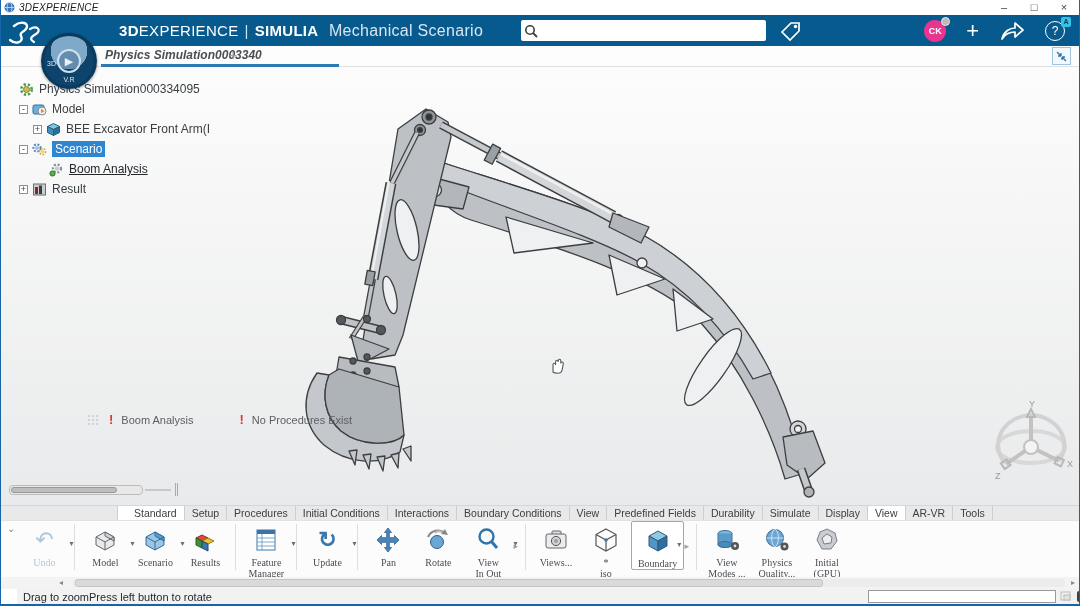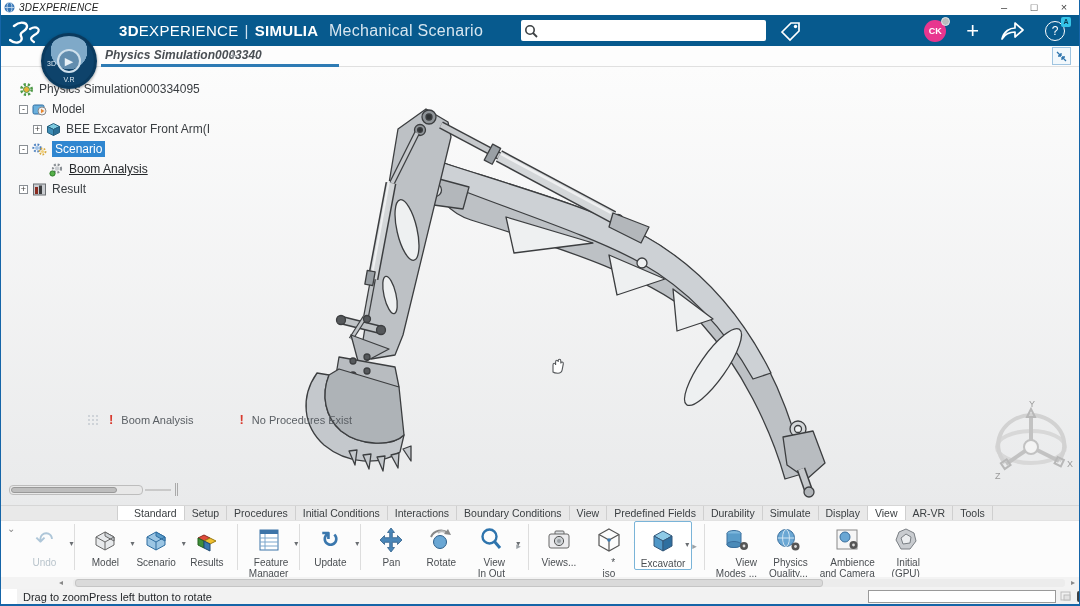--- a/index.html
+++ b/index.html
@@ -96,21 +96,21 @@
   .rtab.first { margin-left:116px; border-left:1px solid #cfcfcf;padding-left:16px; }
   .rtab.active { background:#ffffff; }
 
   
   .toolbar { position:absolute; top:520px; left:0; width:100%; height:57px; background:#fcfcfc;
              border-top:1px solid #e2e2e2; display:flex; align-items:flex-start; padding-left:2px; }
   .tb-collapse { font-size:10px; color:#888; padding:2px 4px; }
   .tbtn { position:relative; display:flex; flex-direction:column; align-items:center; padding:4px 6px 0 6px;
           min-width:50px; }
   .tbtn .ticn { height:30px; display:flex; align-items:center; justify-content:center; }
-  .tbtn .tcap { font-size:10px; color:#4a4e52; text-align:right; white-space:pre-line; line-height:11px; margin-top:2px; }
+  .tbtn .tcap { font-size:10px; color:#4a4e52; text-align:center; white-space:pre-line; line-height:11px; margin-top:2px;font-family:Liberation Serif, serif; }
   .tbtn.disabled .tcap { color:#b9c4cc; }
   .tbtn .dd { position:absolute; right:-4px; top:18px; font-size:8px; color:#6a6e72; }
   .tbtn.selected { border:1px solid #7ab4d8; background:#fff; border-radius:2px; }
   .tbtn.selected .dd { right:2px; }
   .tsep { width:1px; height:46px; background:#ddd; margin:3px 5px 0 5px; flex:none; }
   .texpand { font-size:9px; color:#9aa0a5; margin:20px 2px 0 0; }
   .glyph-icon { font-size:22px; line-height:22px; }
 
   
   .hscroll { position:absolute; top:577px; left:0; width:100%; height:12px; background:#f3f3f3; }
@@ -529,21 +529,21 @@
     <span class="dd">▾</span>
   </div>
   <div class="tbtn selected">
     <span class="ticn">
         <svg width="30" height="30" viewBox="0 0 30 30">
       <polygon points="15,5 24,10 15,15 6,10" fill="#8ecae6" stroke="#35587a"></polygon>
       <polygon points="6,10 15,15 15,25 6,20" fill="#4f97c7" stroke="#35587a"></polygon>
       <polygon points="24,10 24,20 15,25 15,15" fill="#2f6f9f" stroke="#35587a"></polygon>
     </svg>
       </span>
-    <span class="tcap">Excavator</span>
+    <span class="tcap">Boundary</span>
     <span class="dd">▾</span>
   </div>
   <span class="texpand">▸</span>
   <div class="tsep"></div>
 
   <div class="tbtn">
     <span class="ticn">
         <svg width="30" height="30" viewBox="0 0 30 30">
       <ellipse cx="13" cy="8.5" rx="7" ry="3" fill="#7db7dc" stroke="#3a6f9d"></ellipse>
       <path d="M6,8.5 v11 a7,3 0 0 0 14,0 v-11" fill="#5a9cc9" stroke="#3a6f9d"></path>
@@ -560,32 +560,20 @@
         <svg width="30" height="30" viewBox="0 0 30 30">
       <circle cx="13" cy="13" r="8.5" fill="#6aa7d4" stroke="#3a6f9d"></circle>
       <ellipse cx="13" cy="13" rx="3.4" ry="8.5" fill="none" stroke="#cfe4f2"></ellipse>
       <line x1="4.5" y1="13" x2="21.5" y2="13" stroke="#cfe4f2"></line>
       <circle cx="22.5" cy="21.5" r="4" fill="#555"></circle>
           <circle cx="22.5" cy="21.5" r="1.4" fill="#ddd"></circle>
     </svg>
       </span>
     <span class="tcap">Physics
 Quality...</span>
-  </div>
-  <div class="tbtn">
-    <span class="ticn">
-        <svg width="30" height="30" viewBox="0 0 30 30">
-      <rect x="5" y="5" width="20" height="19" fill="#f6f6f6" stroke="#888"></rect>
-      <circle cx="13" cy="12" r="5" fill="#6aa7d4" stroke="#3a6f9d"></circle>
-      <circle cx="21.5" cy="20" r="4" fill="#555"></circle>
-          <circle cx="21.5" cy="20" r="1.4" fill="#ddd"></circle>
-    </svg>
-      </span>
-    <span class="tcap">Ambience
-and Camera</span>
   </div>
   <div class="tbtn">
     <span class="ticn">
         <svg width="30" height="30" viewBox="0 0 30 30">
       <polygon points="15,4 23,8 25,16 19,24 10,24 5,15 8,7" fill="#c9ccd0" stroke="#7a7f84"></polygon>
       <polygon points="15,9 20,12 19,18 12,19 10,13" fill="#eceef0" stroke="#7a7f84"></polygon>
     </svg>
       </span>
     <span class="tcap">Initial
 (GPU)</span>

